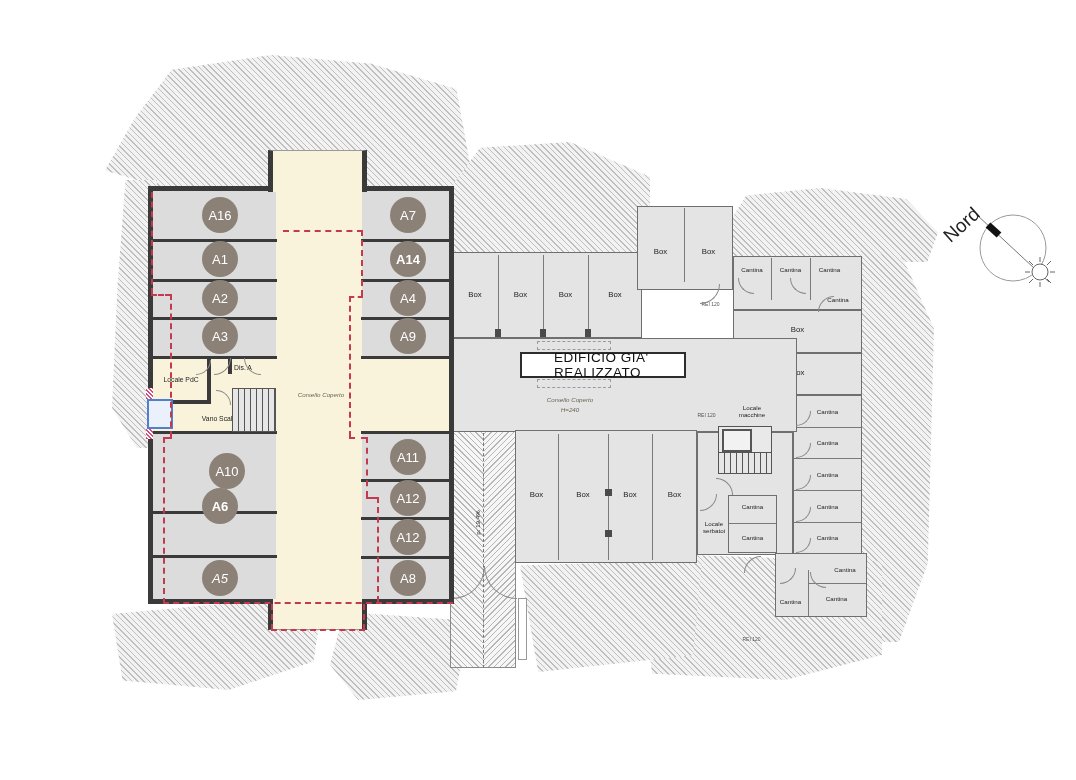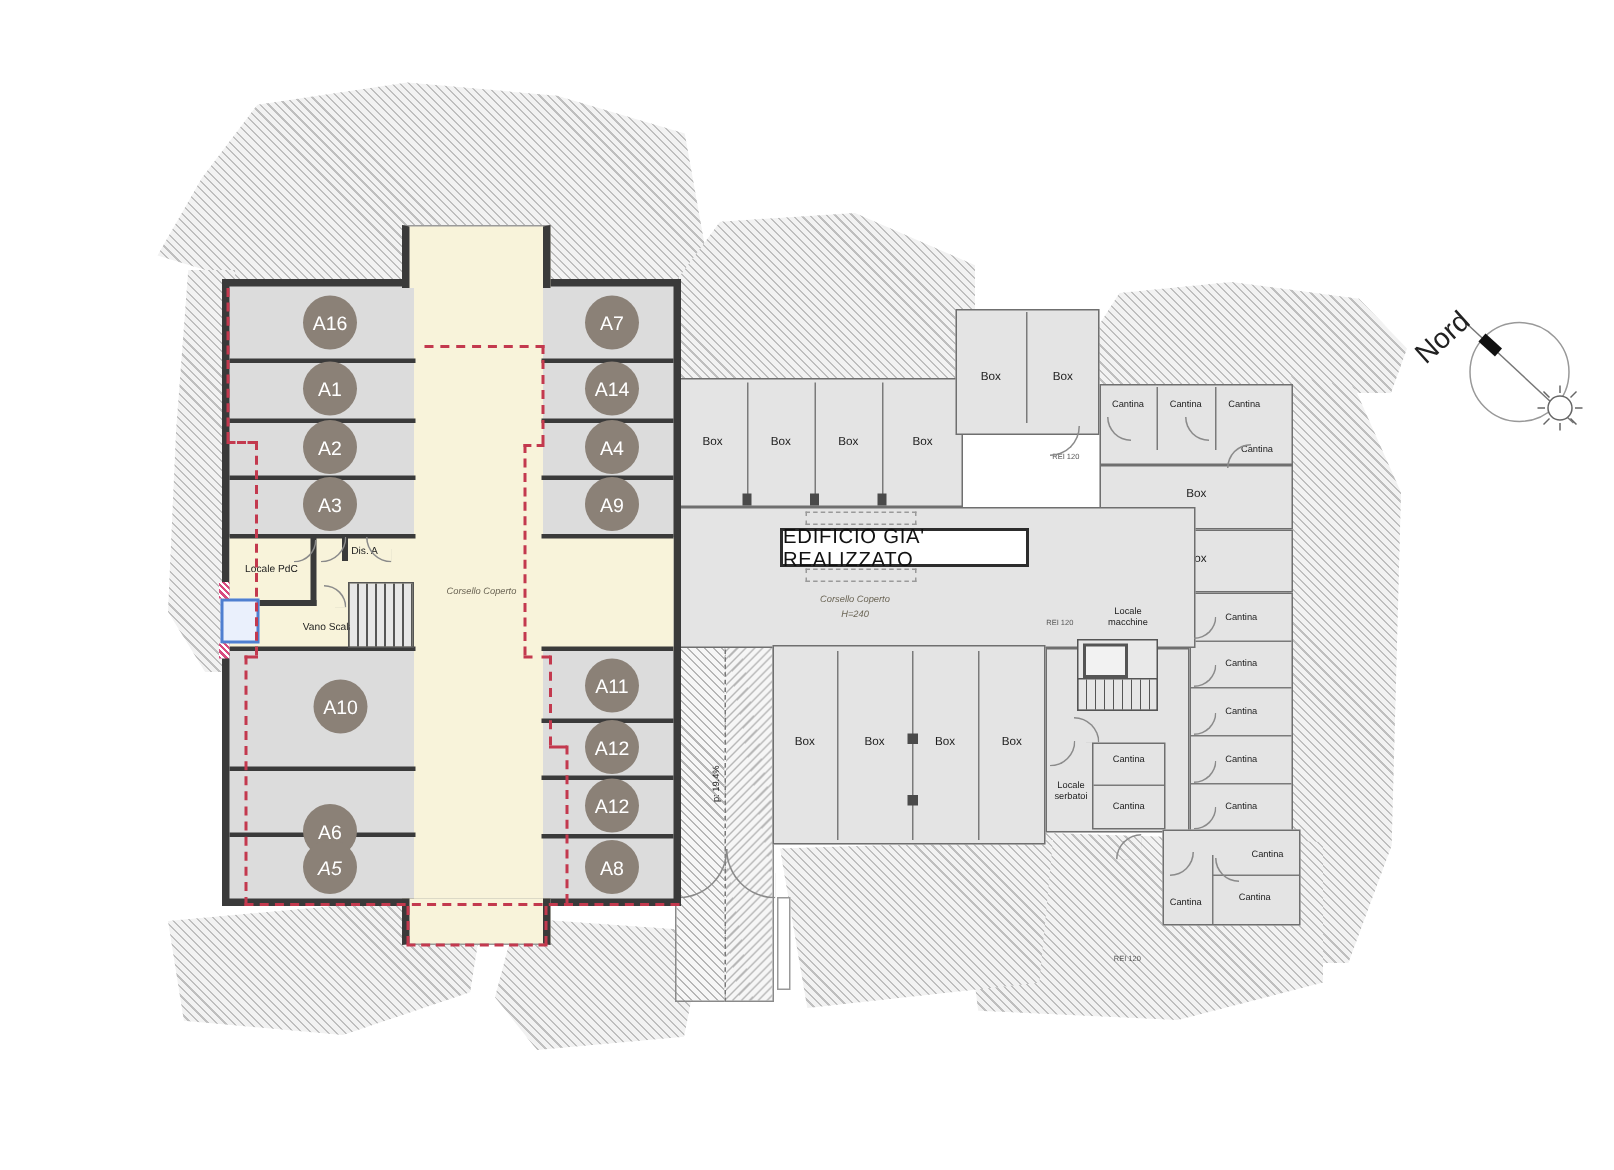--- a/index.html
+++ b/index.html
@@ -33,21 +33,21 @@
   .gdv{border-left:1px dashed #9a9a9a;}
   .gdash{border:1px dashed #9a9a9a;}
   
   .arc{position:absolute;border:1px solid #8a8a8a;background:transparent;}
   .arcTL{border-right:none;border-bottom:none;border-top-left-radius:100%;}
   .arcTR{border-left:none;border-bottom:none;border-top-right-radius:100%;}
   .arcBL{border-right:none;border-top:none;border-bottom-left-radius:100%;}
   .arcBR{border-left:none;border-top:none;border-bottom-right-radius:100%;}
   .stairs{border:1px solid #555;background:repeating-linear-gradient(90deg,#e6e6e6 0 5px,#555 5px 6px);}
   .banner{display:flex;align-items:center;justify-content:center;background:#fff;
-          border:2px solid #2c2c2c;font-size:13.5px;letter-spacing:.5px;color:#111;}
+          border:2px solid #2c2c2c;font-size:13.5px;letter-spacing:.5px;color:#111;padding-left:32px;}
   .rampL{background:repeating-linear-gradient(45deg,#f6f6f6 0 3px,#b6b6b6 3px 4px);}
   .rampR{background:repeating-linear-gradient(135deg,#f6f6f6 0 3px,#b6b6b6 3px 4px);}
   .pink{background:repeating-linear-gradient(45deg,#d84b7e 0 1.5px,#fff 1.5px 3px);}
   .elev{border:2px solid #4f7fd0;background:#eaf0fc;}
 </style>
 </head>
 <body>
 
 <div class="plan">
 
@@ -207,25 +207,25 @@
   <div class="a pink" style="left:146px;top:388px;width:7px;height:11px;"></div>
   <div class="a pink" style="left:146px;top:429px;width:7px;height:10px;"></div>
 
   <div class="tc s60 it" style="left:281px;top:389px;width:80px;">Corsello Coperto</div>
 
   <div class="badge" style="left:202px;top:197px;">A16</div>
   <div class="badge" style="left:202px;top:241px;">A1</div>
   <div class="badge" style="left:202px;top:280px;">A2</div>
   <div class="badge" style="left:202px;top:318px;">A3</div>
   <div class="badge" style="left:390px;top:197px;">A7</div>
-  <div class="badge" style="left:390px;top:241px;">A14</div>
+  <div class="badge" style="left:390px;top:241px;font-weight:bold;">A14</div>
   <div class="badge" style="left:390px;top:280px;">A4</div>
   <div class="badge" style="left:390px;top:318px;">A9</div>
   <div class="badge" style="left:209px;top:453px;">A10</div>
-  <div class="badge" style="left:202px;top:536px;">A6</div>
+  <div class="badge" style="left:202px;top:488px;font-weight:bold;">A6</div>
   <div class="badge" style="left:202px;top:560px;font-style:italic;">A5</div>
   <div class="badge" style="left:390px;top:439px;">A11</div>
   <div class="badge" style="left:390px;top:480px;">A12</div>
   <div class="badge" style="left:390px;top:519px;">A12</div>
   <div class="badge" style="left:390px;top:560px;">A8</div>
 
   <div class="a rdh" style="left:283px;top:230px;width:80px;height:2px;"></div>
   <div class="a rdv" style="left:361px;top:230px;width:2px;height:66px;"></div>
   <div class="a rdh" style="left:349px;top:296px;width:14px;height:2px;"></div>
   <div class="a rdv" style="left:349px;top:296px;width:2px;height:141px;"></div>

